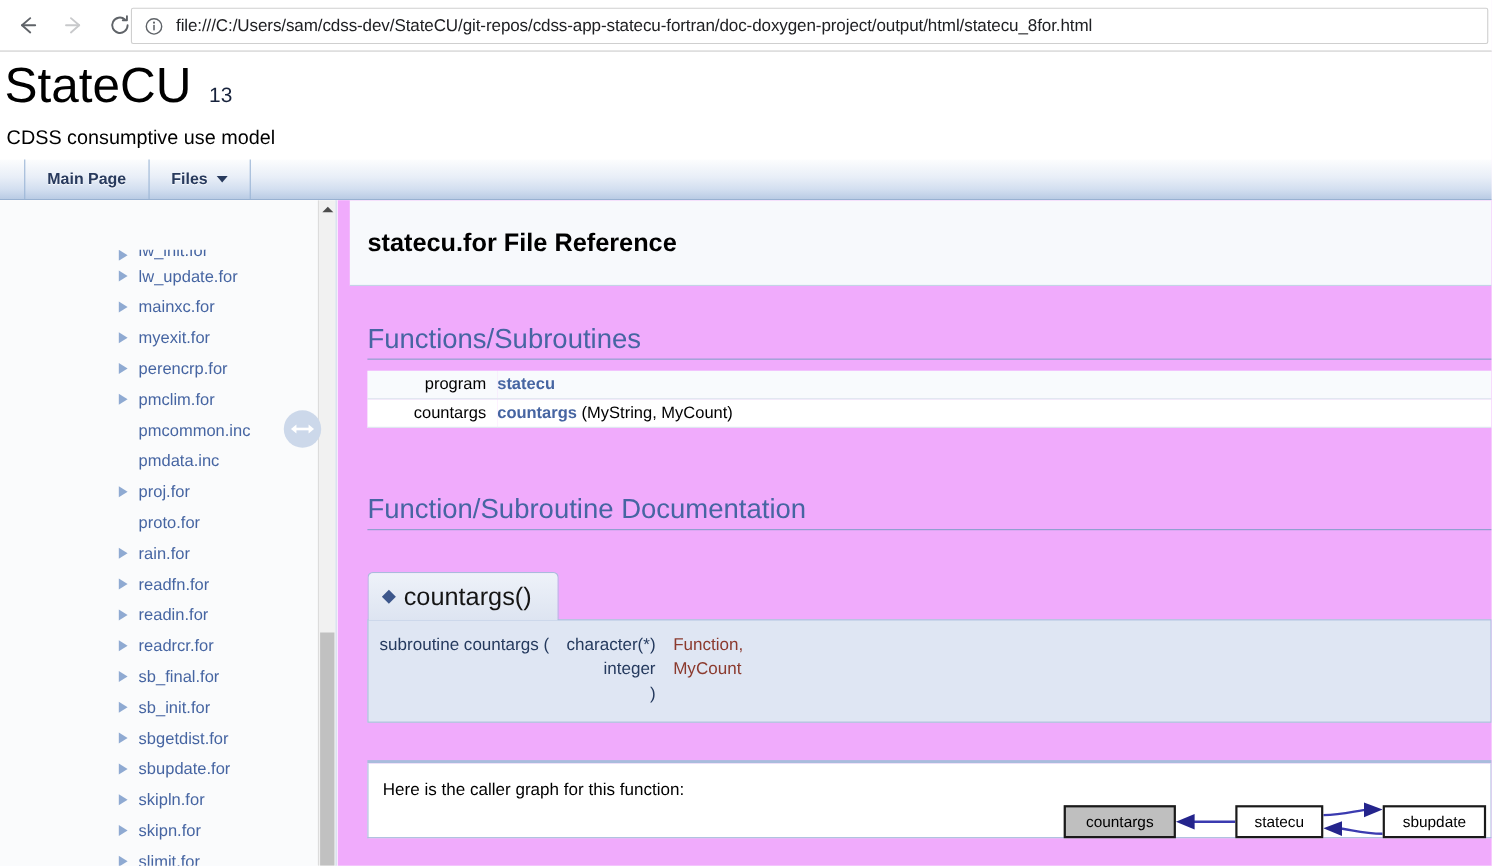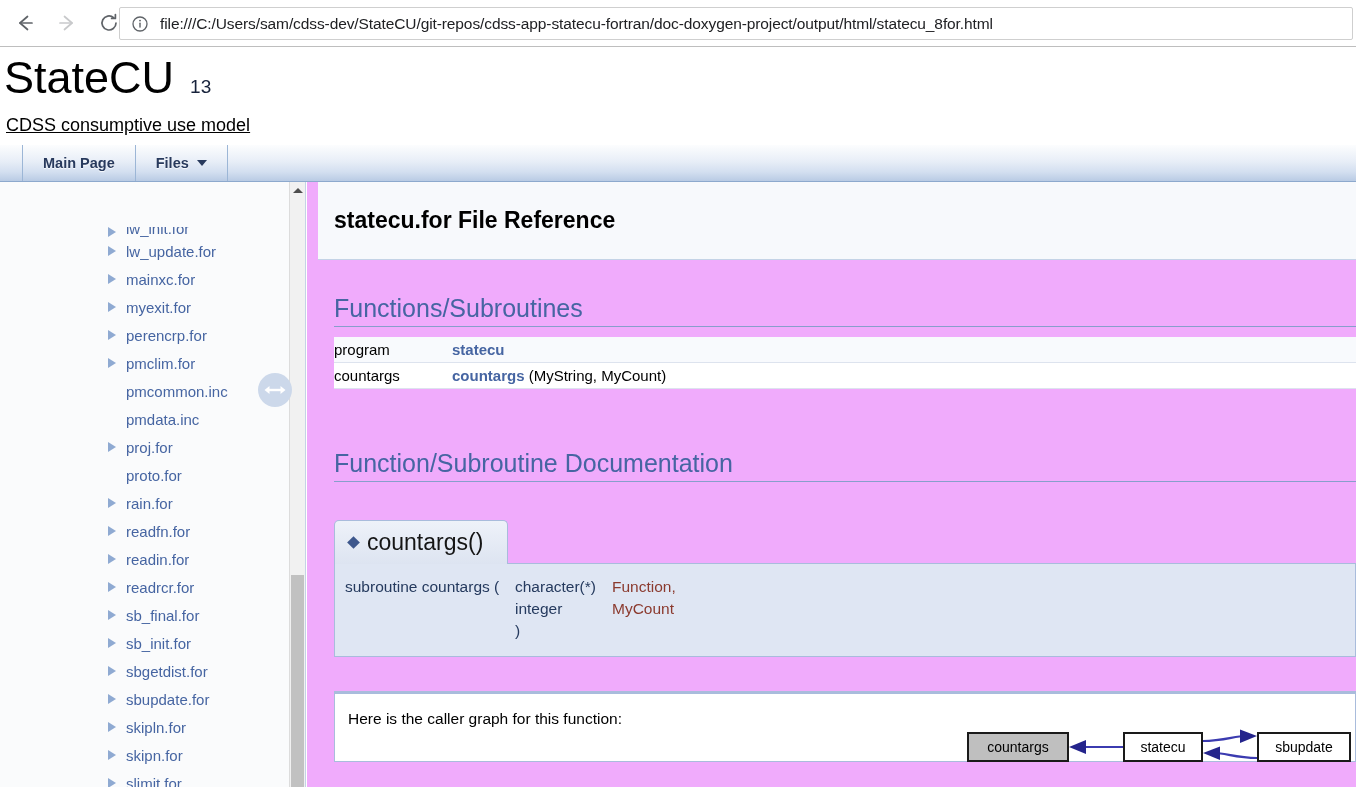--- a/index.html
+++ b/index.html
@@ -65,21 +65,20 @@
   }
   #project-number {
     font-size: 19px;
     color: #17223b;
     margin-left: 16px;
   }
   #project-brief {
     position: absolute; left: 6px; top: 68px;
     font-size: 18px;
     color: #000000;
-    text-decoration: underline;
   }
 
   
   #tabs-bar {
     position: absolute; top: 145px; left: 0;
     width: 1356px; height: 37px;
     background: linear-gradient(to bottom, #fcfdfe 0%, #e8eef7 45%, #d3dff0 75%, #b9cbe4 100%);
     border-bottom: 1px solid #8da9cd;
     display: flex; align-items: stretch;
   }
@@ -223,20 +222,21 @@
   }
   #memberdecls td {
     padding: 4px 0 4px 0;
     vertical-align: top;
     color: #000000;
   }
   #memberdecls tr { border-bottom: 1px solid #dde3ee; }
   #memberdecls tr:nth-child(odd) { background: #f8fafd; }
   #memberdecls tr:nth-child(even) { background: #ffffff; }
   td.mem-type {
+    text-align: right;
     width: 118px;
     padding-right: 10px !important;
     white-space: nowrap;
   }
   td.mem-name a { color: #4665a2; font-weight: bold; text-decoration: none; }
   .mem-args { color: #000000; font-weight: normal; }
 
   
   #memitem {
     position: absolute; left: 27px; top: 338px;
@@ -266,21 +266,21 @@
     background: #dfe6f3;
     border: 1px solid #a9bcdc;
     border-top: 1px solid #a9bcdc;
     margin-top: -1px;
     padding: 12px 0 14px 10px;
     font-size: 15.5px;
     color: #253a5e;
   }
   #mem-proto table { border-collapse: collapse; }
   #mem-proto td { padding: 2px 0; white-space: nowrap; vertical-align: top; }
-  .param-type { color: #253a5e; padding-right: 16px !important; }
+  .param-type { color: #253a5e; padding-right: 16px !important; text-align: right; }
   .param-name { color: #8b3a2e; }
   .proto-lead { color: #253a5e; padding-right: 4px !important; }
   .proto-indent { width: 170px; }
 
   #mem-doc {
     position: absolute; left: 27px; top: 512px;
     width: 1022px; height: 68px;
     background: #ffffff;
     border: 1px solid #a9bcdc;
     border-top: none;

